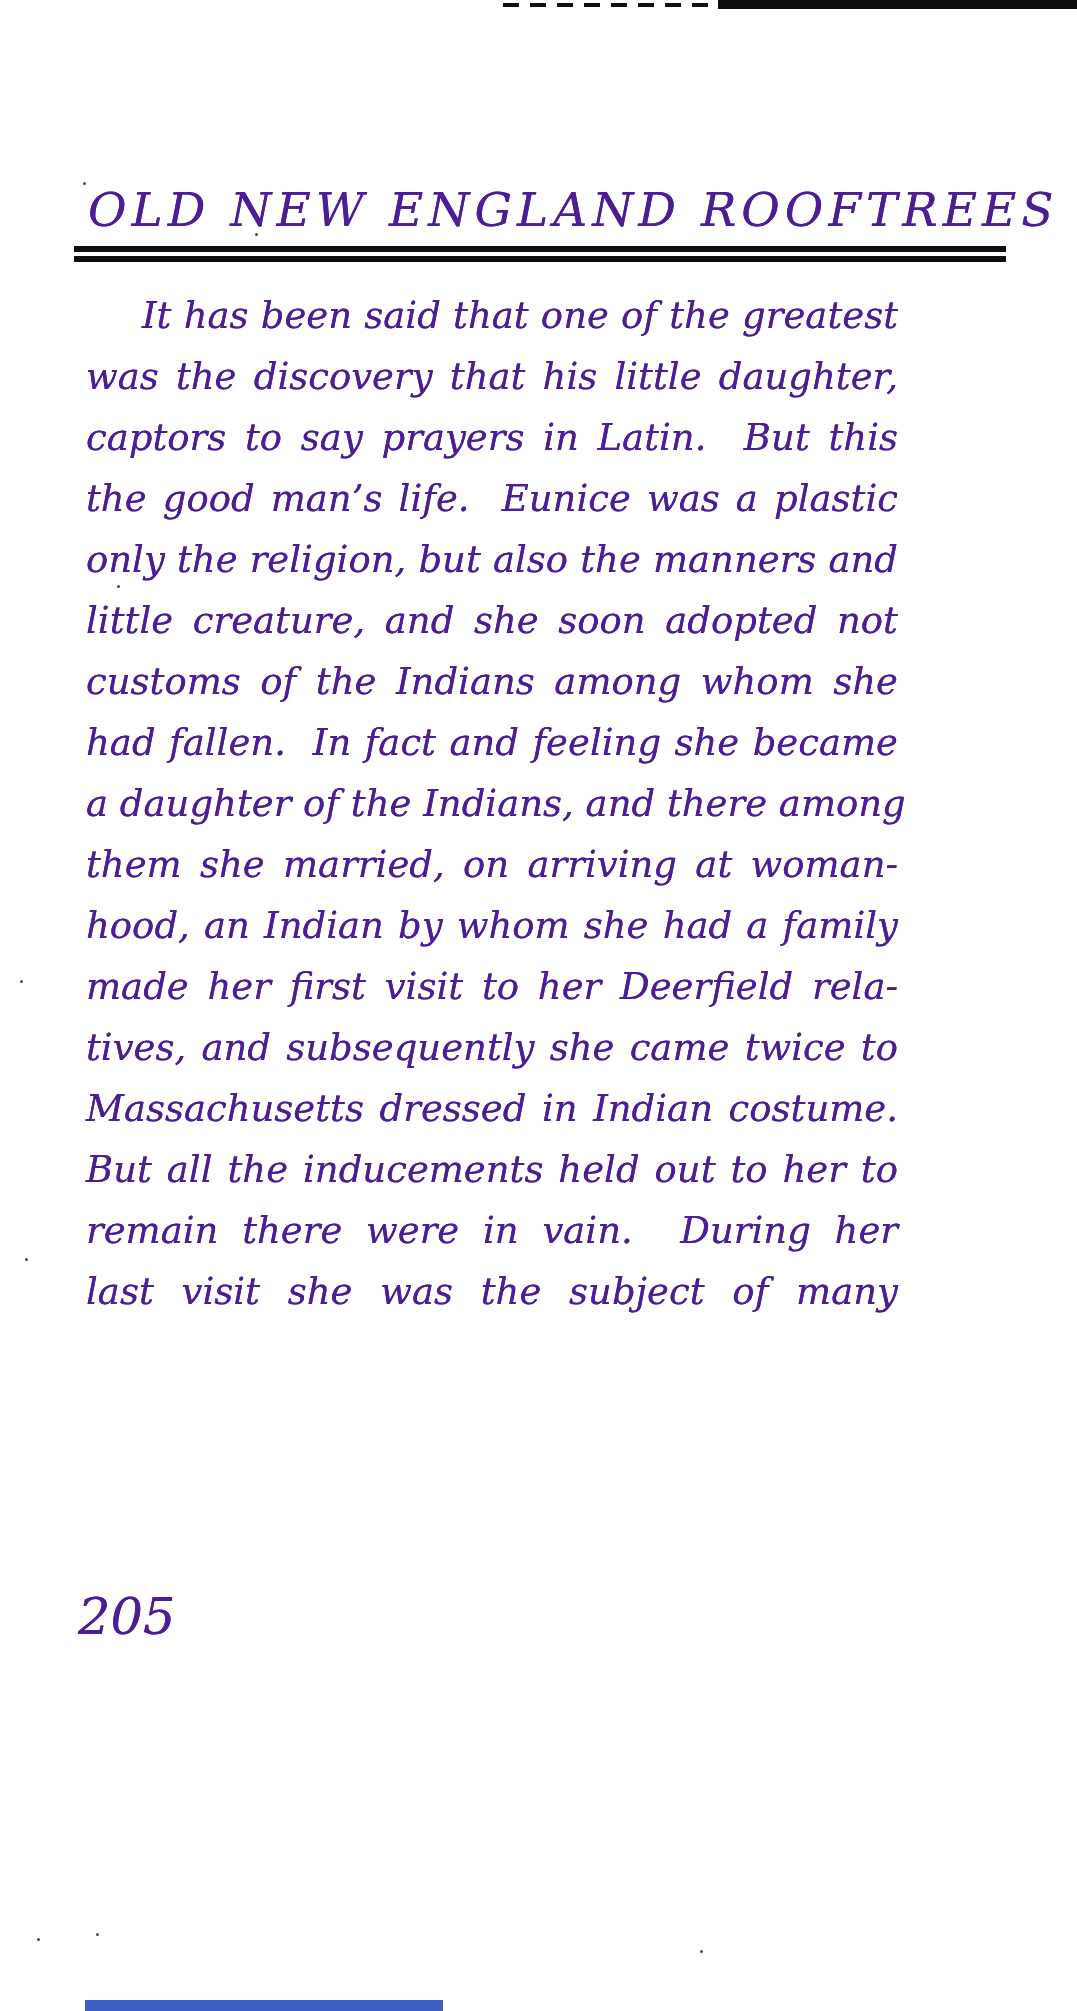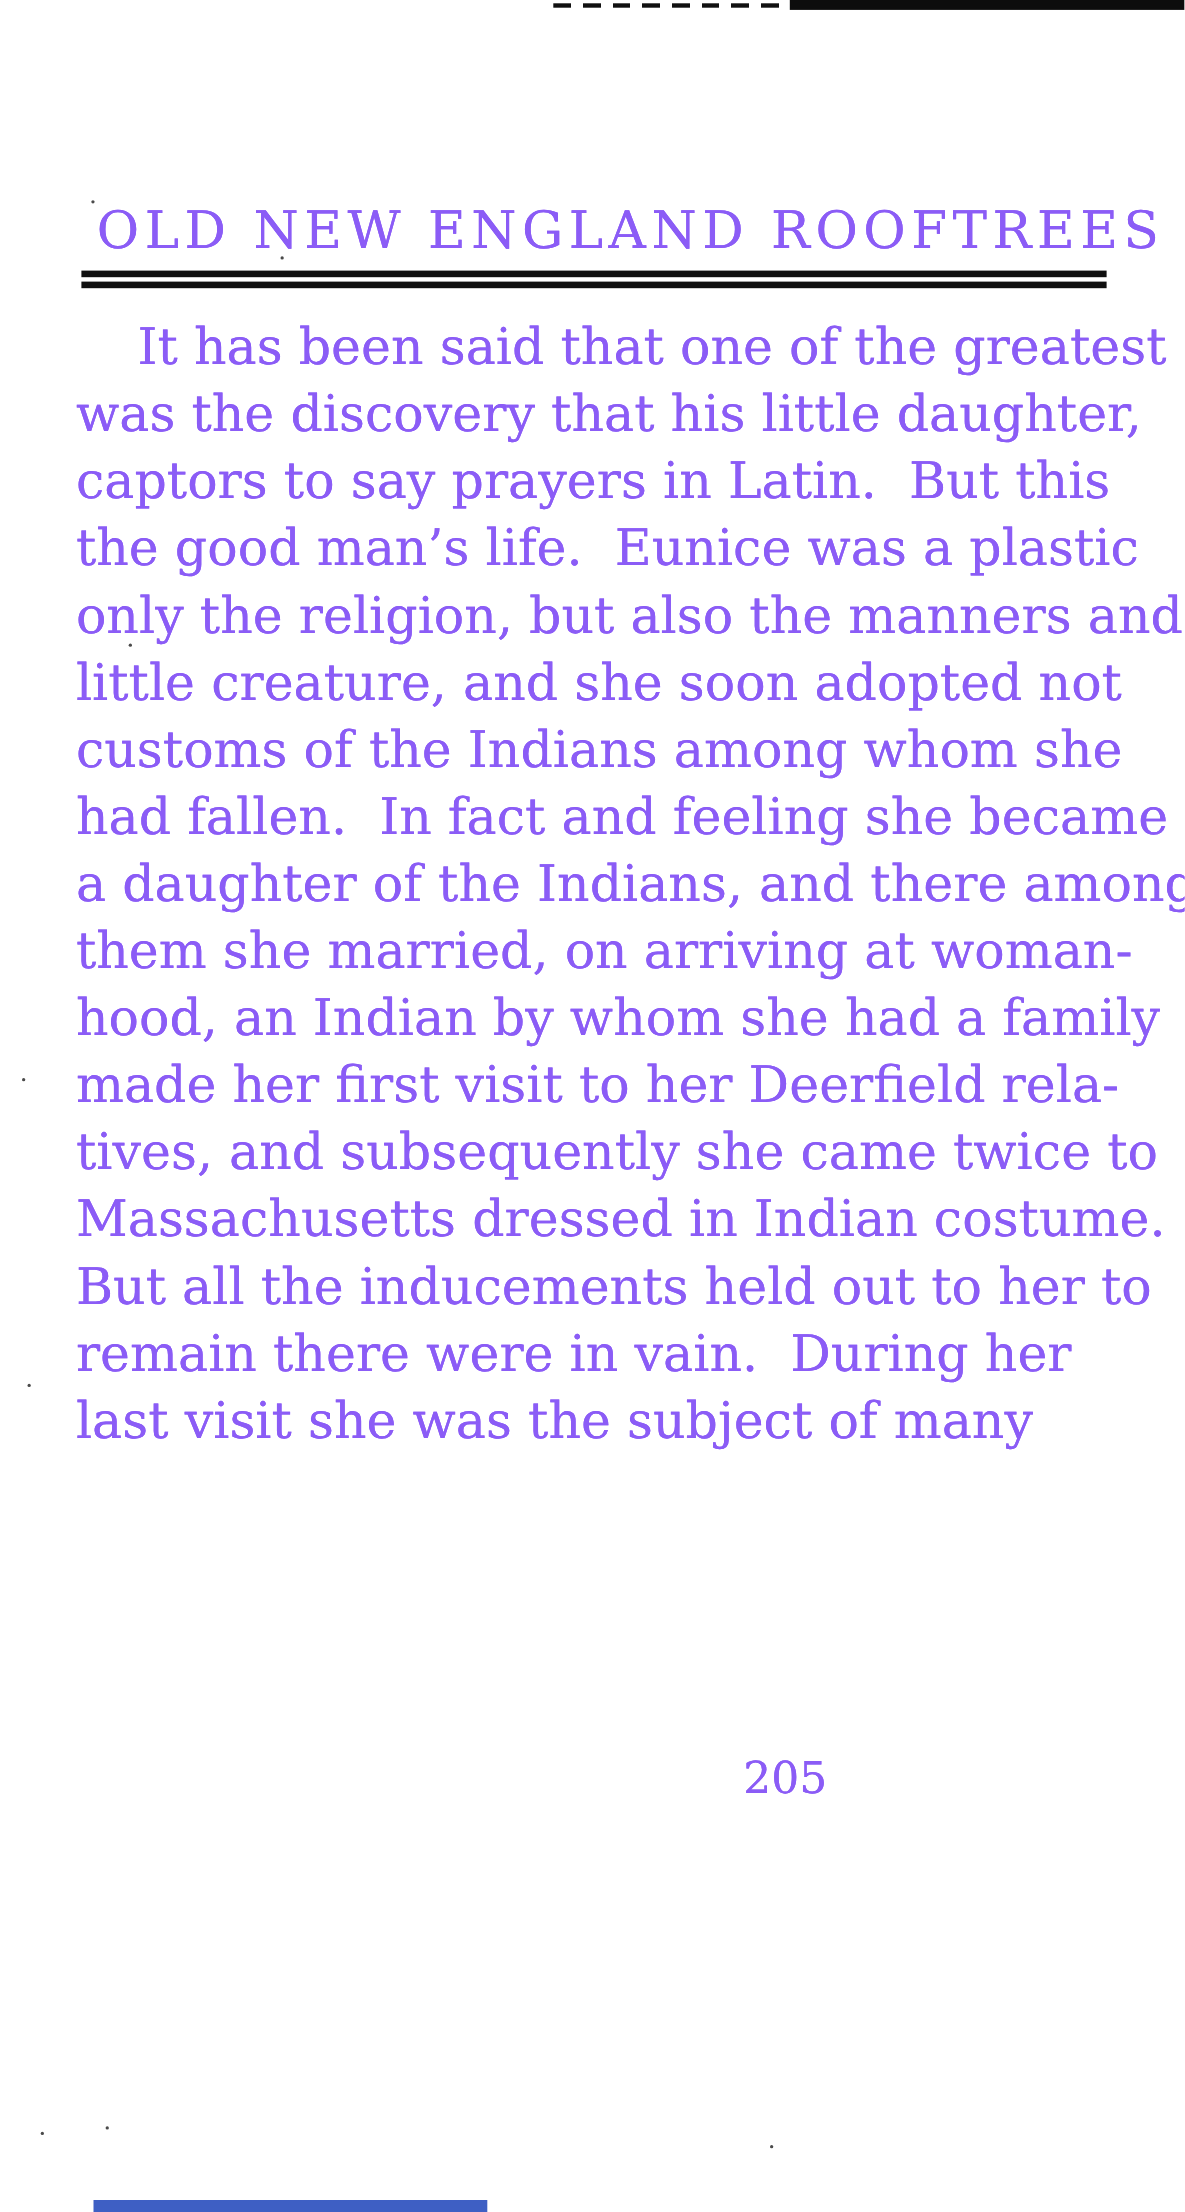--- a/index.html
+++ b/index.html
@@ -59,23 +59,23 @@
     height: 4px;
     border-top: 6px solid #0f0f0f;
     border-bottom: 6px solid #0f0f0f;
     background: transparent;
   }
 
   
   .body-text {
     position: absolute;
     top: 285px;
-    left: 69px;
+    left: 86px;
     width: 812px;
-    font-size: 46px;
+    font-size: 37px;
     line-height: 61px;
     text-shadow: 0 0 0.6px currentColor;
   }
   .body-text .text-line {
     text-align: justify;
     text-align-last: justify;
     width: 812px;
     height: 61px;
     white-space: nowrap;
   }
@@ -84,23 +84,22 @@
     width: 756px;
   }
 
   .page-number {
     position: absolute;
     top: 1592px;
     left: 78px;
     width: 812px;
     padding-right: 138px;
     box-sizing: border-box;
-    font-size: 40px;
+    font-size: 51px;
     line-height: 50px;
-    text-align: right;
     text-shadow: 0 0 0.6px currentColor;
   }
 
   
   .scan-bar {
     position: absolute;
     bottom: 0;
     left: 85px;
     width: 358px;
     height: 11px;
@@ -112,21 +111,21 @@
     width: 3px;
     height: 3px;
     background: #2a2a2a;
     border-radius: 50%;
     opacity: 0.85;
   }
 </style>
 </head>
 <body>
 
-<div class="page" style="color: #8b5cf6; background: rgb(255, 255, 255);">
+<div class="page" style="color: #4c1d95; background: rgb(255, 255, 255); font-style: italic;">
 
   <div class="edge-line-thin"></div>
   <div class="edge-line-thick"></div>
 
   <h1 class="header-title">OLD NEW ENGLAND ROOFTREES</h1>
 
   <div class="double-rule"></div>
 
   <div class="body-text" id="body-text">
       <div class="text-line indented">It has been said that one of the greatest</div>

